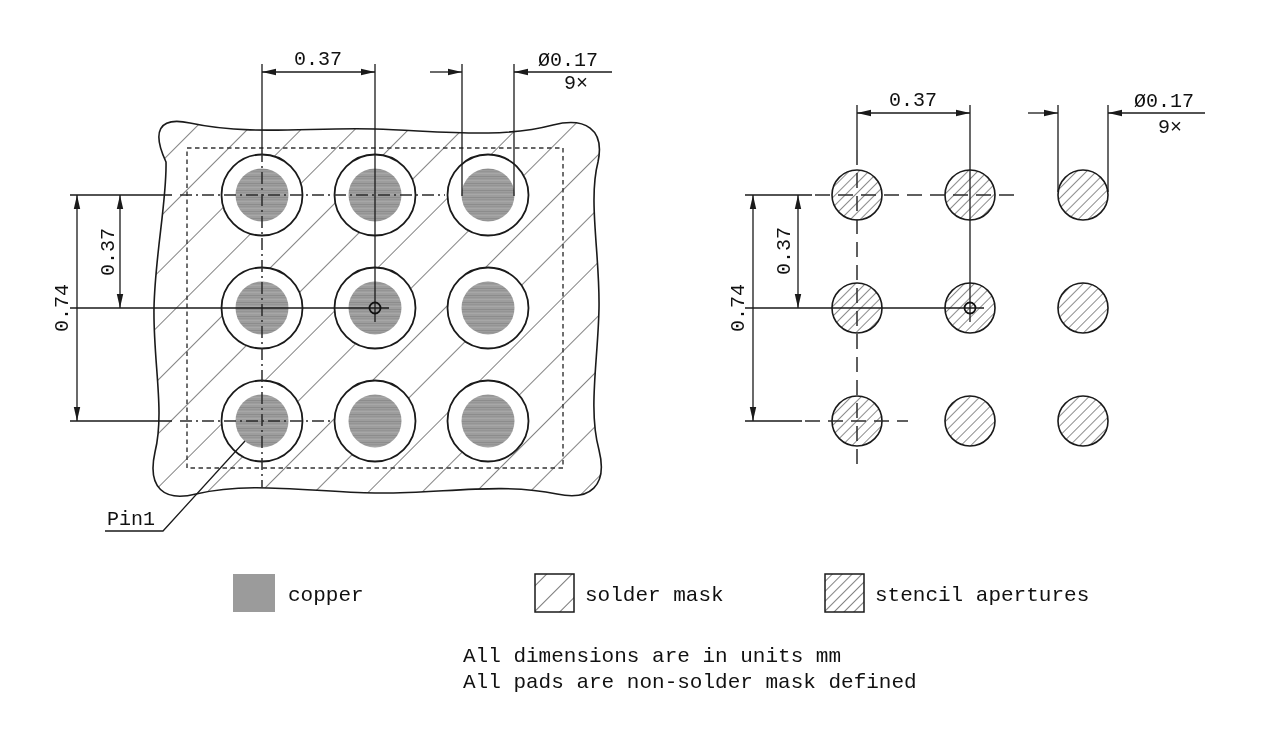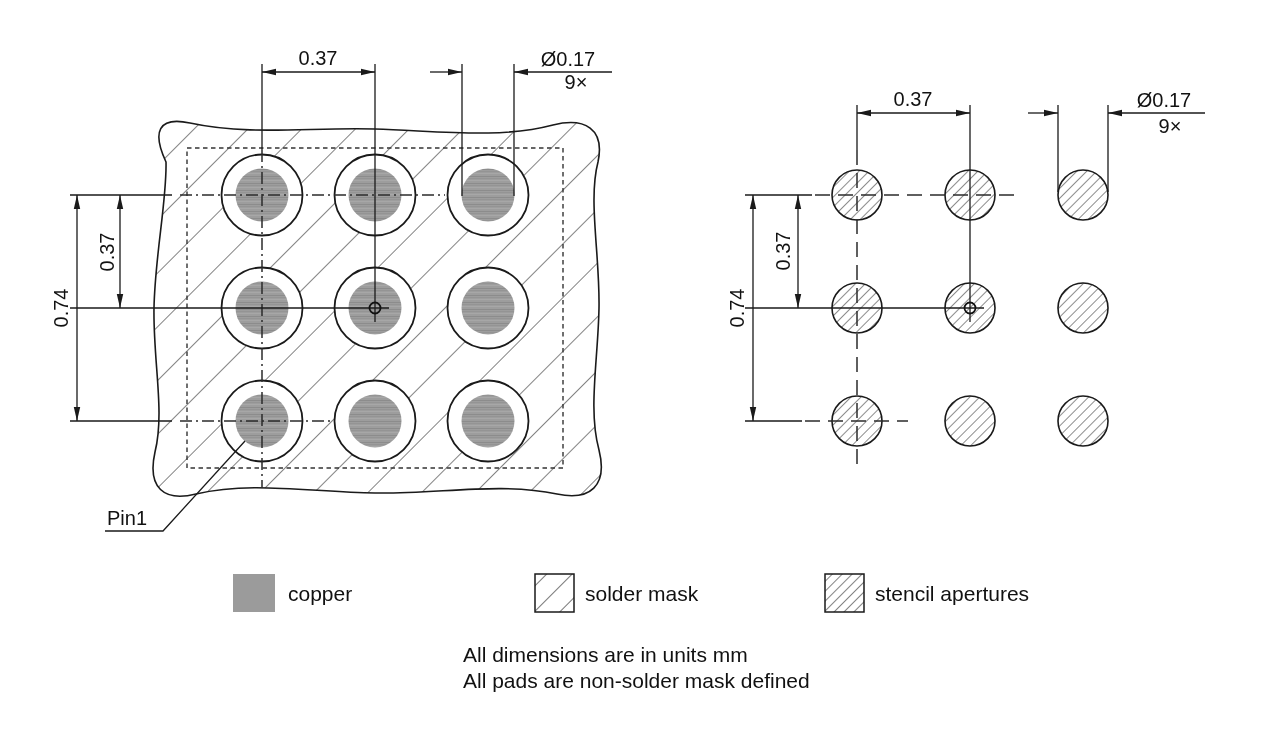--- a/index.html
+++ b/index.html
@@ -1,17 +1,17 @@
 <!DOCTYPE html>
 <html><head>
 <meta charset="utf-8">
 <style>
   html,body{margin:0;padding:0;background:#ffffff;}
   .stage{position:relative;width:1280px;height:739px;background:#ffffff;overflow:hidden;
-         font-family:Liberation Sans, sans-serif;}
+         font-family:Liberation Mono, monospace;}
   svg{display:block;}
   text{fill:#111111;}
   .dim{font-size:20px;}
   .pin{font-size:20px;}
   .note{font-size:21px;}
   .legend-label{font-size:21px;}
   .thin{stroke:#1a1a1a;stroke-width:1.3;fill:none;}
   .ext{stroke:#1a1a1a;stroke-width:1.3;fill:none;}
   .arrow{fill:#1a1a1a;stroke:none;}
   .cl-dashdot{stroke:#2b2b2b;stroke-width:1.5;fill:none;stroke-dasharray:12 4 2 4;}

